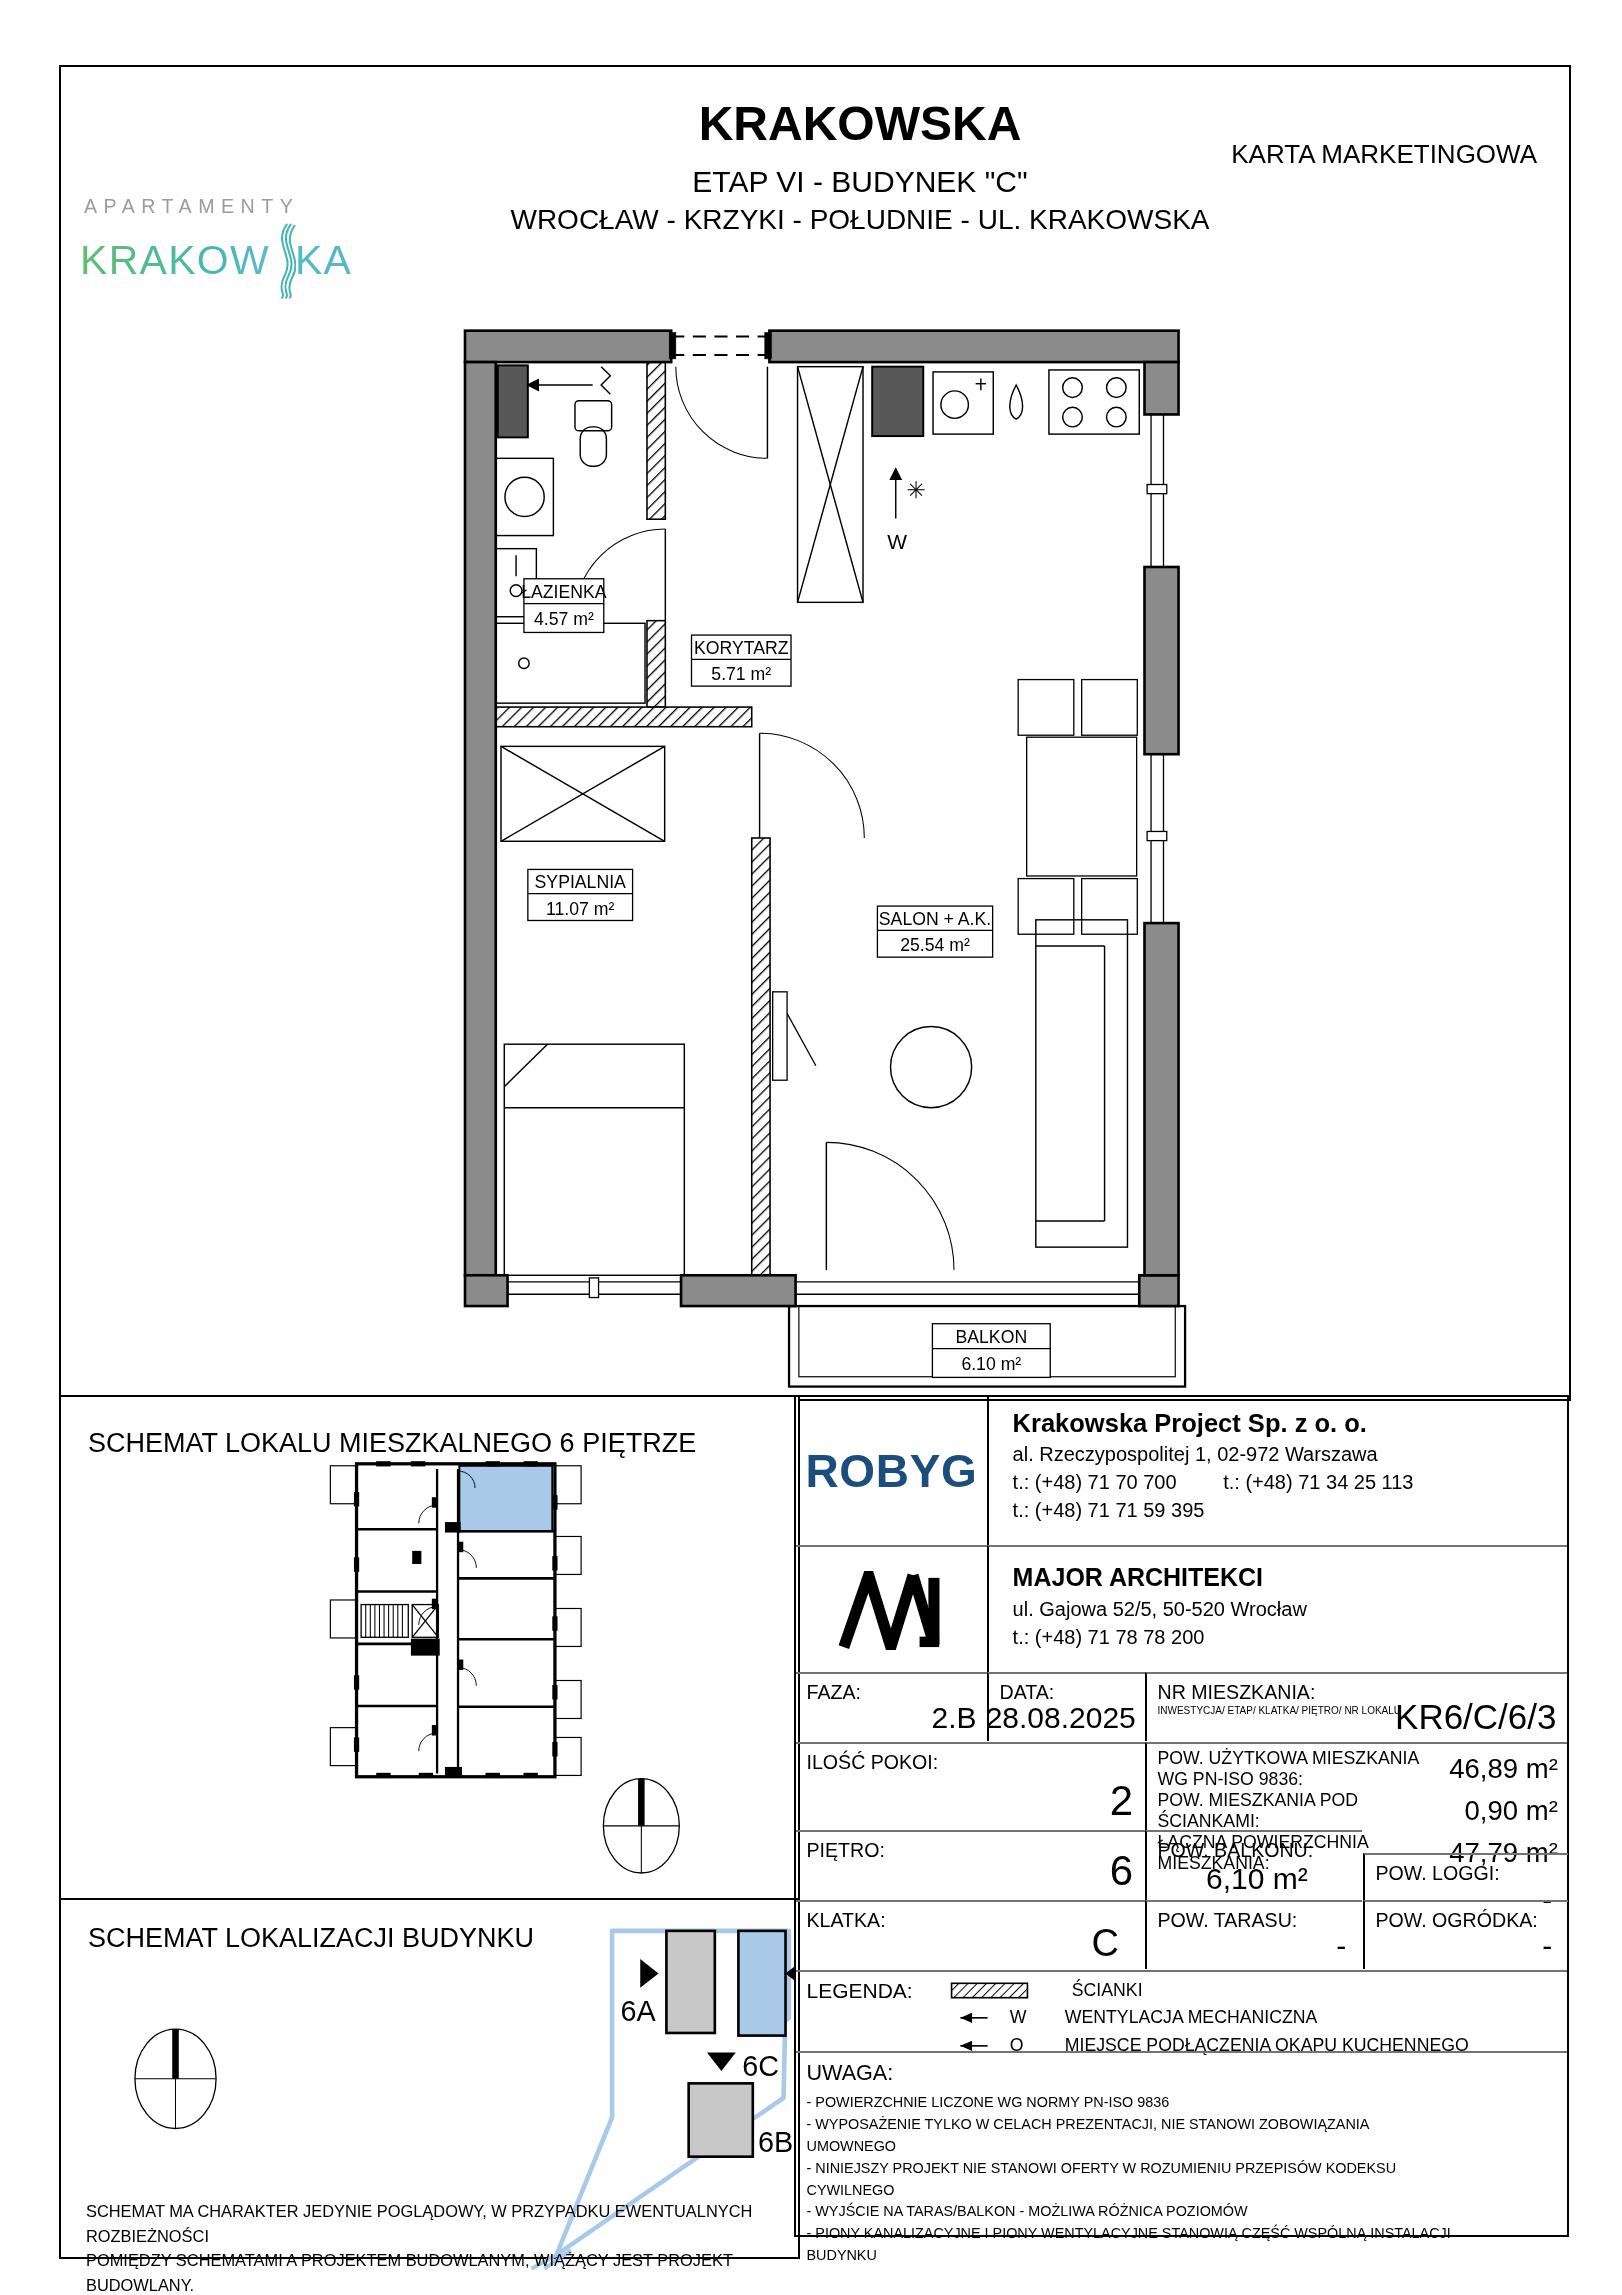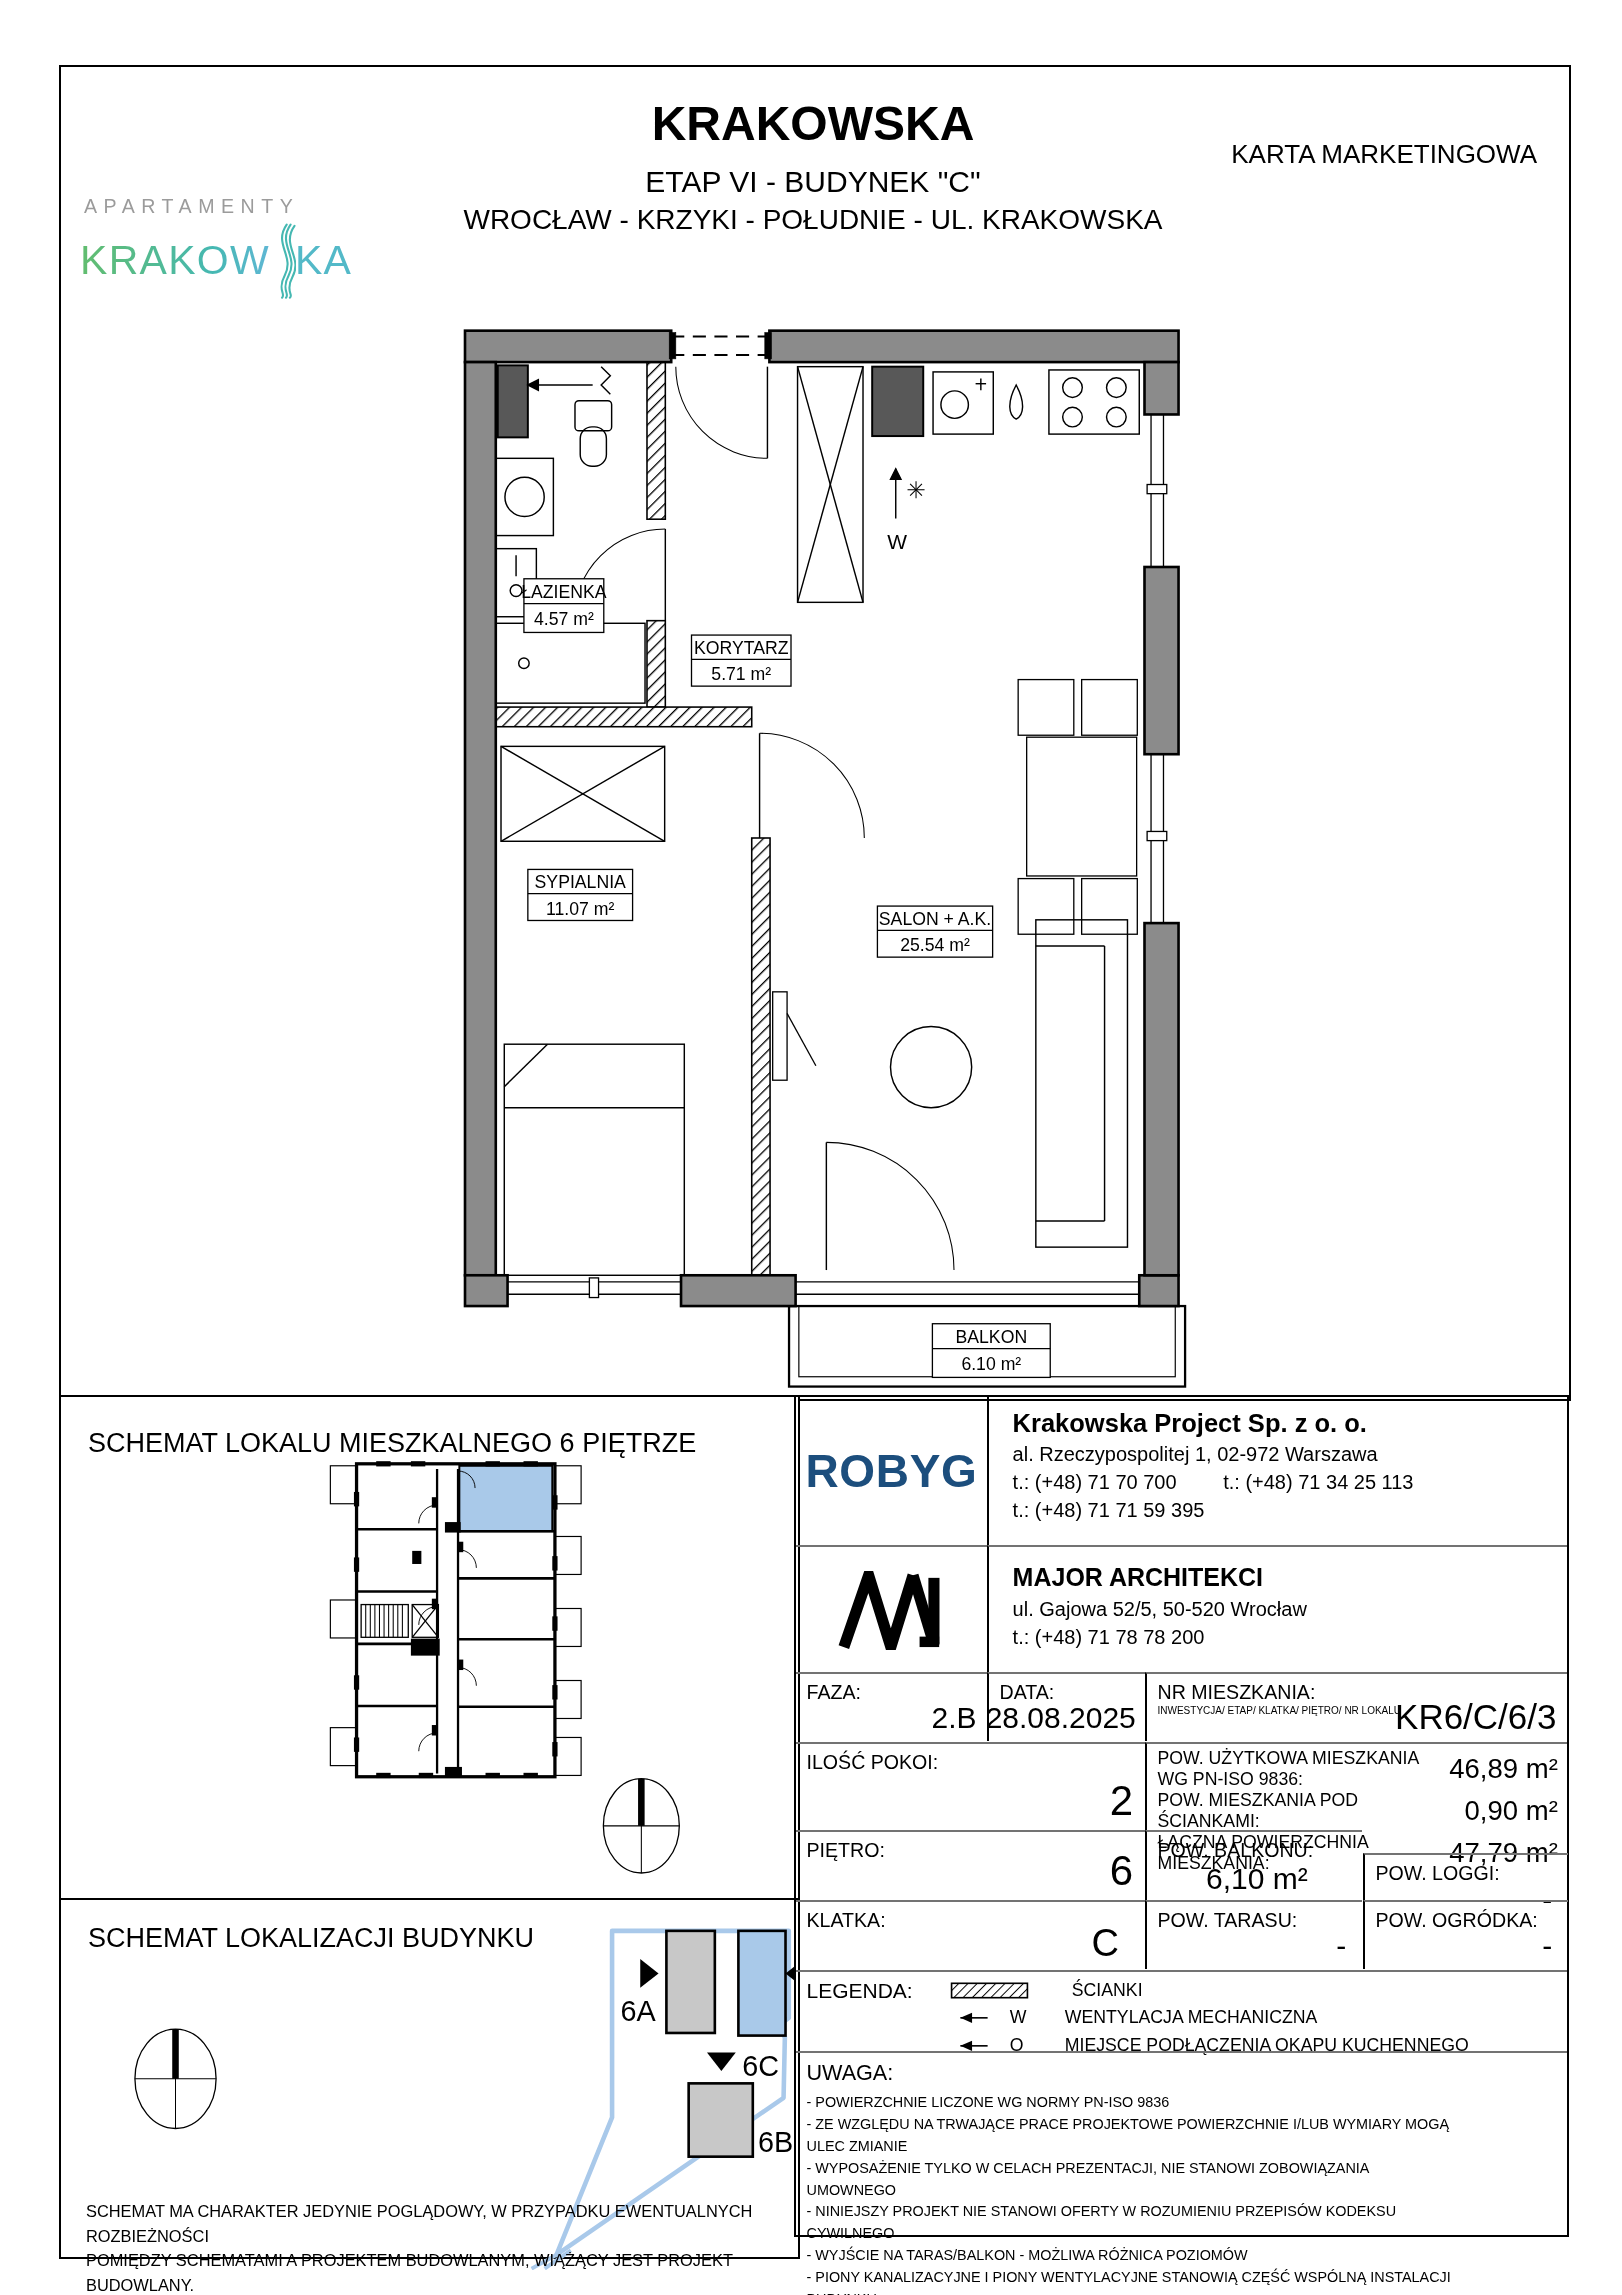--- a/index.html
+++ b/index.html
@@ -1,20 +1,20 @@
 <!DOCTYPE html>
 <html style="font-size:10.5px"><head>
 <meta charset="utf-8">
 <style>
   html,body{margin:0;padding:0;background:#fff;}
   .page{position:relative;width:1622px;height:2295px;background:#fff;font-family:"Liberation Sans",sans-serif;color:#000;overflow:hidden;}
   .abs{position:absolute;}
   .frame{position:absolute;border:2px solid #000;background:#fff;}
   .ttl{font-weight:bold;}
-  .center{text-align:center;}
+  .center{text-align:center;padding-left:47px;}
   svg text{font-family:"Liberation Sans",sans-serif;}
   
   .panel{position:absolute;left:794px;top:1395px;width:771px;height:838px;border:2px solid #000;}
   .cell{position:absolute;box-sizing:border-box;}
   .bl{border-left:2px solid #000;}
   .bt{border-top:2px solid #737373;}
   .cell-label{font-size:19.6px;padding:6.5px 0 0 10.5px;}
   .big-val{position:absolute;right:11.8px;bottom:5.2px;font-size:42px;}
   .mid-val{position:absolute;right:10.5px;bottom:6.5px;font-size:30px;}
   .areas-row{display:flex;align-items:center;padding:0 9.2px 0 10.5px;}
@@ -466,21 +466,20 @@
           <span class="legend-text" style="width:19.6px;">O</span>
           <span class="legend-text" style="margin-left:23.6px;">MIEJSCE PODŁĄCZENIA OKAPU KUCHENNEGO</span>
         </div>
       </div>
     </div>
 
     <div class="cell bt" style="left:0;top:654px;width:771px;height:178px;padding:6.5px 0 0 10.5px;">
       <div style="font-size:21.6px;margin-bottom:6.5px;">UWAGA:</div>
       <div style="width:654px;">
         <div class="uwaga-item">- POWIERZCHNIE LICZONE WG NORMY PN-ISO 9836</div>
-        <div class="uwaga-item">- ZE WZGLĘDU NA TRWAJĄCE PRACE PROJEKTOWE POWIERZCHNIE I/LUB WYMIARY MOGĄ ULEC ZMIANIE</div>
         <div class="uwaga-item">- WYPOSAŻENIE TYLKO W CELACH PREZENTACJI, NIE STANOWI ZOBOWIĄZANIA UMOWNEGO</div>
         <div class="uwaga-item">- NINIEJSZY PROJEKT NIE STANOWI OFERTY W ROZUMIENIU PRZEPISÓW KODEKSU CYWILNEGO</div>
         <div class="uwaga-item">- WYJŚCIE NA TARAS/BALKON - MOŻLIWA RÓŻNICA POZIOMÓW</div>
         <div class="uwaga-item">- PIONY KANALIZACYJNE I PIONY WENTYLACYJNE STANOWIĄ CZĘŚĆ WSPÓLNĄ INSTALACJI BUDYNKU</div>
 
       </div>
     </div>
 
   </div>
 </div>

